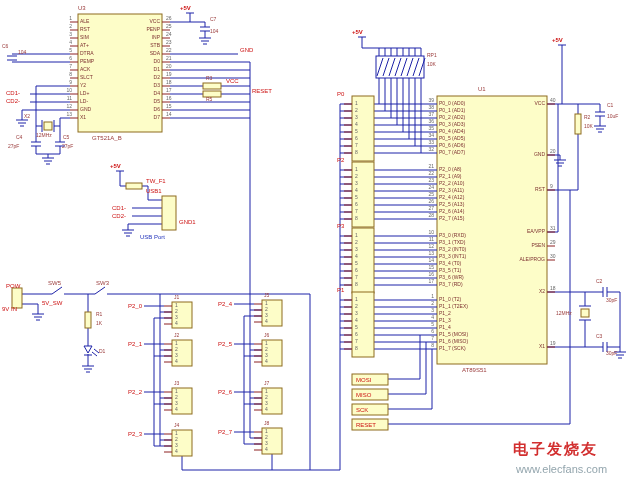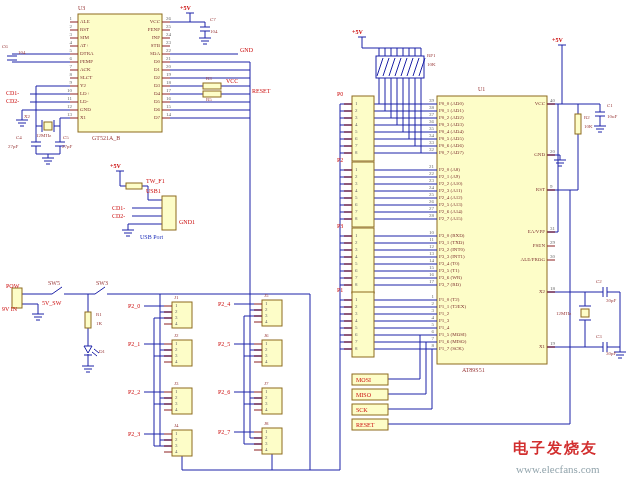--- a/index.html
+++ b/index.html
@@ -1,18 +1,18 @@
 <!DOCTYPE html>
 <html><head>
 <meta charset="utf-8">
 <style>
   *{margin:0;padding:0;box-sizing:border-box}
   html,body{background:#ffffff}
   #canvas{position:relative;width:640px;height:494px;background:#ffffff;overflow:hidden;
-          font-family:Liberation Serif, serif}
+          font-family:Liberation Sans, sans-serif}
   svg{position:absolute;left:0;top:0}
   .w{stroke:#1d22a8;stroke-width:1;fill:none}
   .stub{stroke:#8d2020;stroke-width:1}
   .partbox{fill:#fdfdc8;stroke:#8d6b1e;stroke-width:1}
   .rpnet{fill:none;stroke:#1d22a8;stroke-width:1}
   .t{position:absolute;white-space:nowrap;line-height:1;z-index:5}
   .lbl{font-size:5px;color:#9a3b3b}
   .lbl6{font-size:6px;color:#9a3b3b}
   .net{font-size:6px;color:#cc1111}
   .red5{font-size:6px;color:#cc1111;font-weight:bold}

